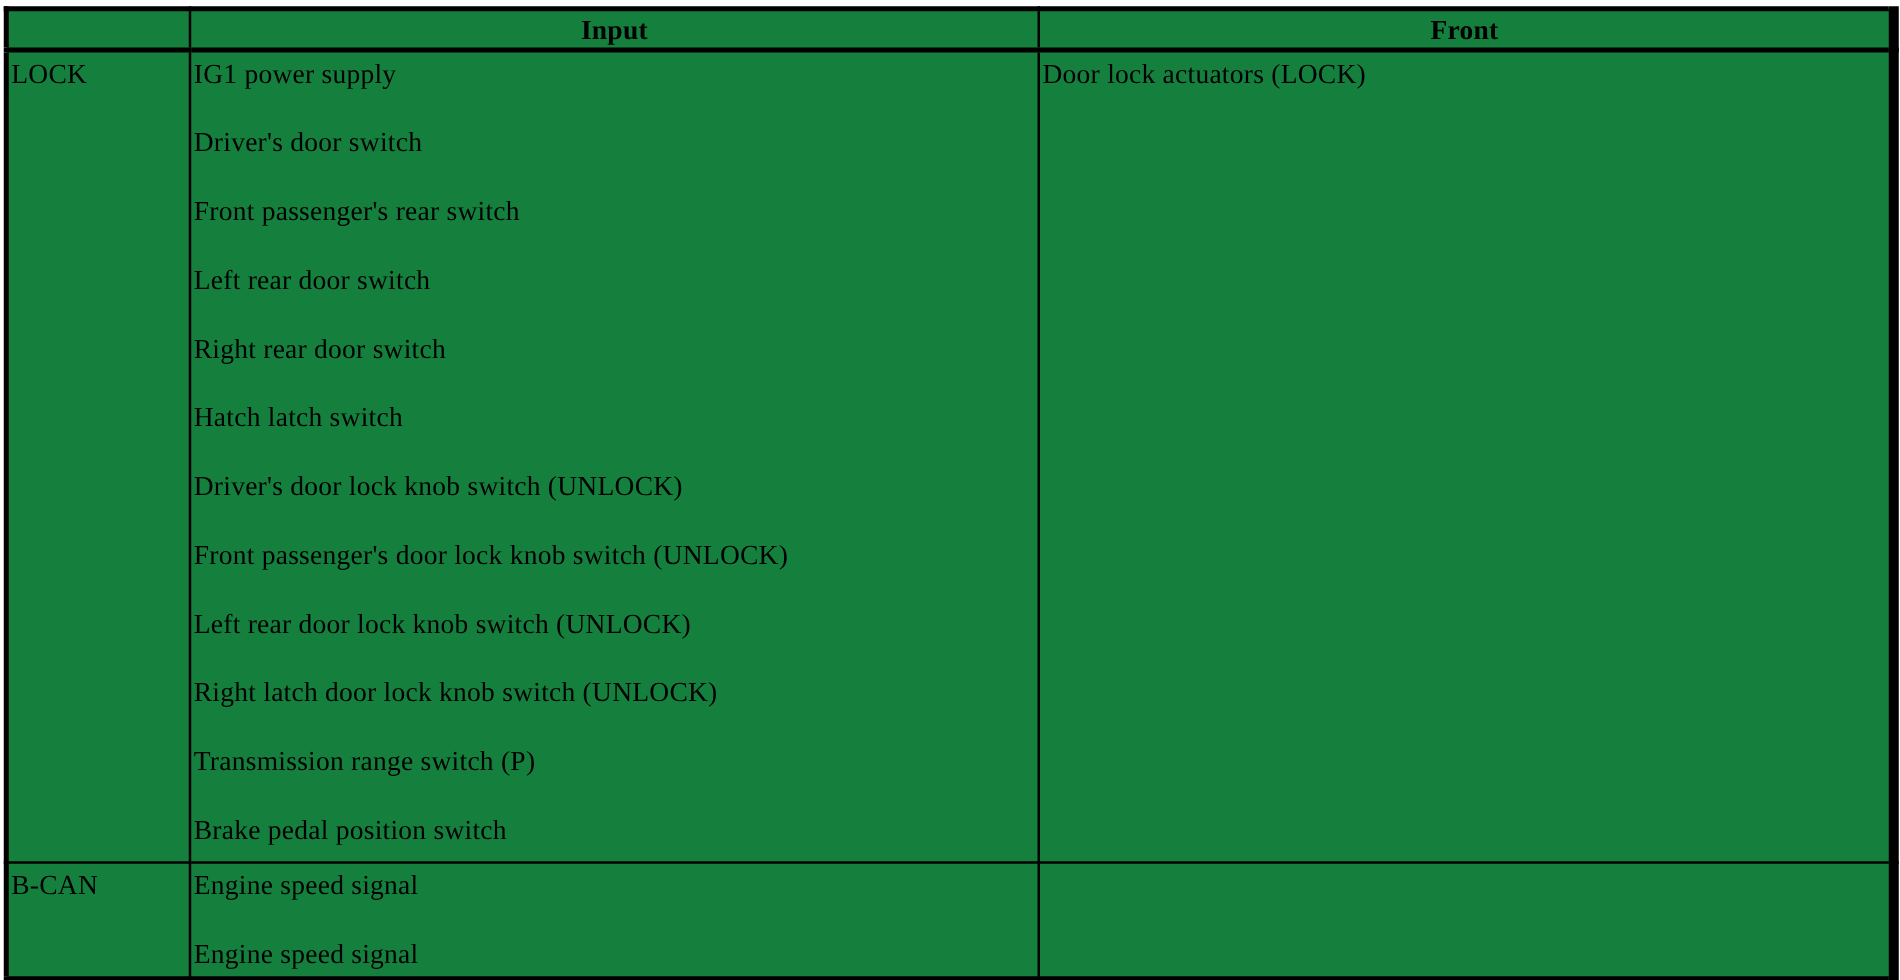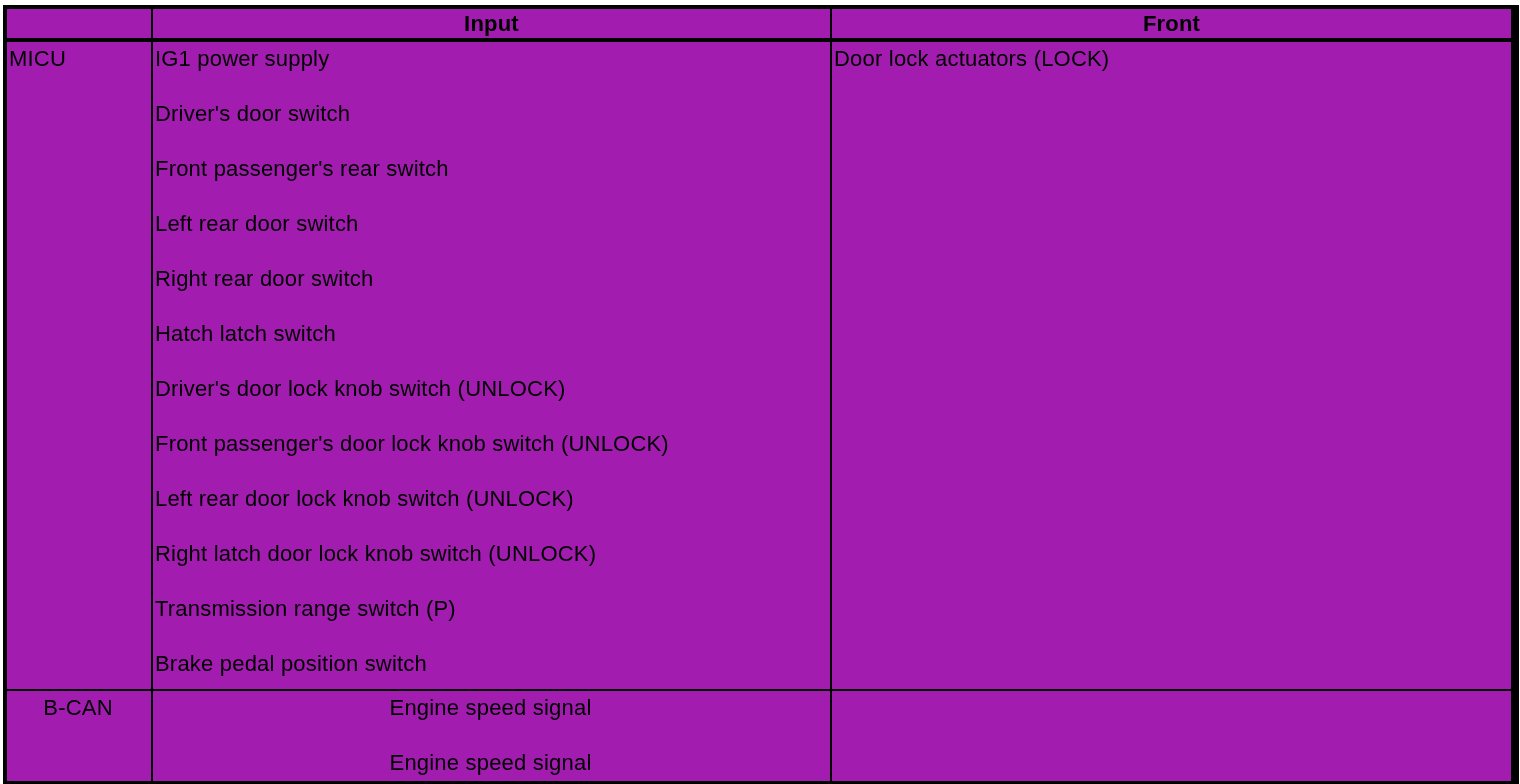--- a/index.html
+++ b/index.html
@@ -24,21 +24,22 @@
     border-color: #000000;
     border-width: 4px 8px 7px 4px; 
     background: #ffffff;
   }
   col.c1 { width: 147px; }
   col.c2 { width: 679px; }
   col.c3 { width: 684px; }
   th, td {
     border: 2px solid #000000;
     padding: 0;
-    background: #a21caf;
+    background: #15803d;
+    font-family: Liberation Serif, serif;
   }
   thead th {
     height: 29px;
     border-bottom-width: 4px;
     font-size: 22px;
     font-weight: bold;
     letter-spacing: 0.2px;
     text-align: center;
     vertical-align: middle;
   }
@@ -49,42 +50,42 @@
     letter-spacing: 0.2px;
   }
   td.cell p {
     margin: 0 0 29px 0;
     padding: 0;
     line-height: 26px;
     white-space: nowrap;
   }
   td.cell p:last-child { margin-bottom: 0; }
   tr.row-micu td { height: 643px; }
-  tr.row-bcan td { height: 86px; text-align: center; }
+  tr.row-bcan td { height: 86px; }
 </style>
 </head>
 <body>
 
 <table class="io-table">
   <colgroup>
     <col class="c1">
     <col class="c2">
     <col class="c3">
   </colgroup>
   <thead>
     <tr>
       <th></th>
       <th>Input</th>
       <th>Front</th>
     </tr>
   </thead>
   <tbody>
     <tr class="row-micu">
       <td class="cell">
-        <p>MICU</p>
+        <p>LOCK</p>
       </td>
       <td class="cell">
         <p>IG1 power supply</p>
         <p>Driver's door switch</p>
         <p>Front passenger's rear switch</p>
         <p>Left rear door switch</p>
         <p>Right rear door switch</p>
         <p>Hatch latch switch</p>
         <p>Driver's door lock knob switch (UNLOCK)</p>
         <p>Front passenger's door lock knob switch (UNLOCK)</p>

